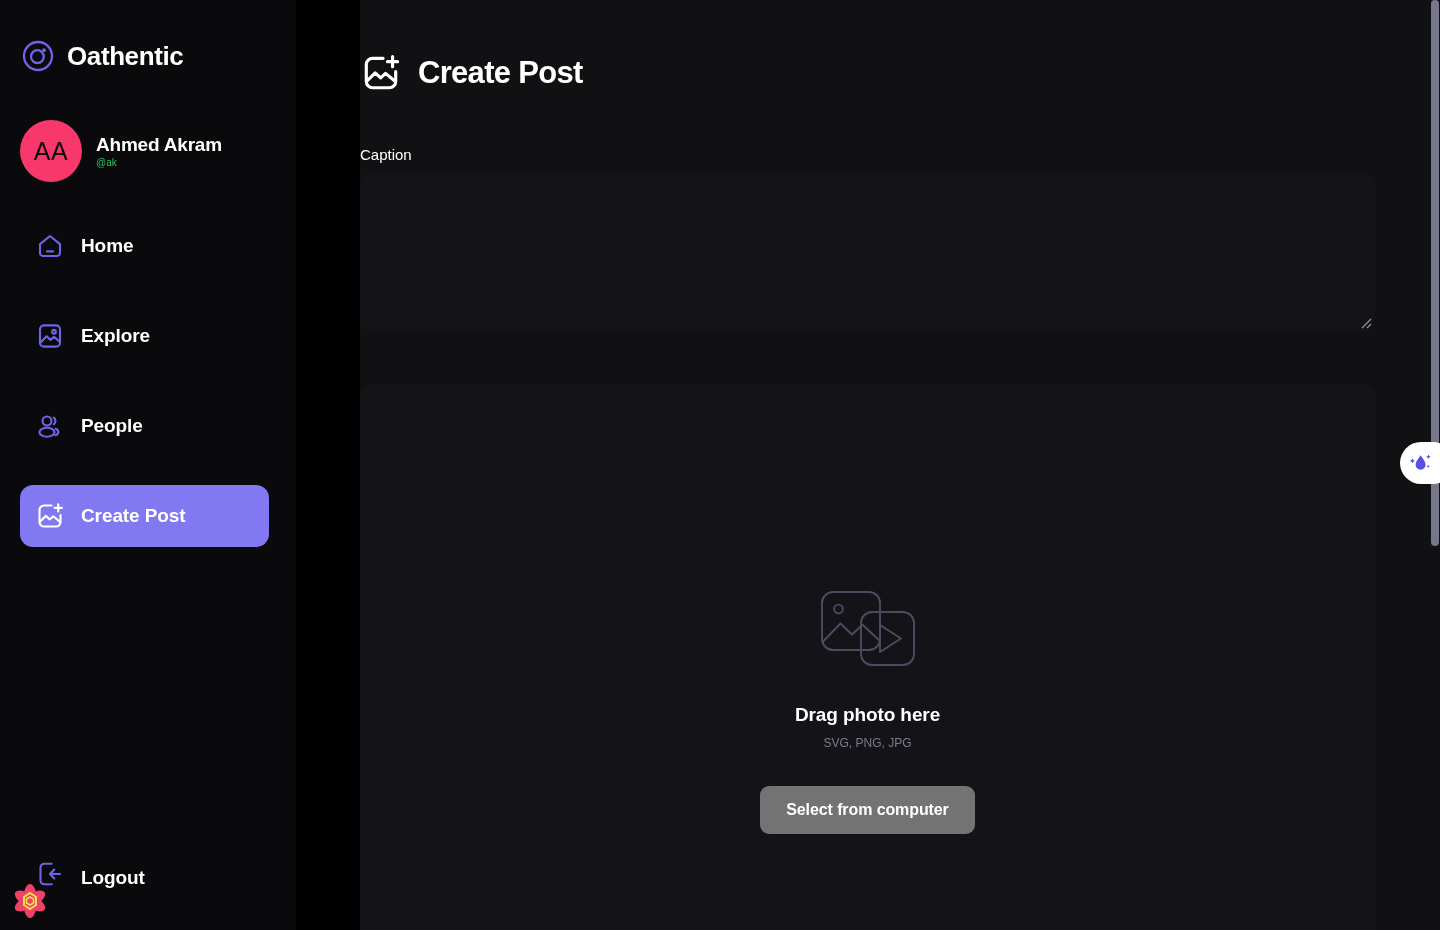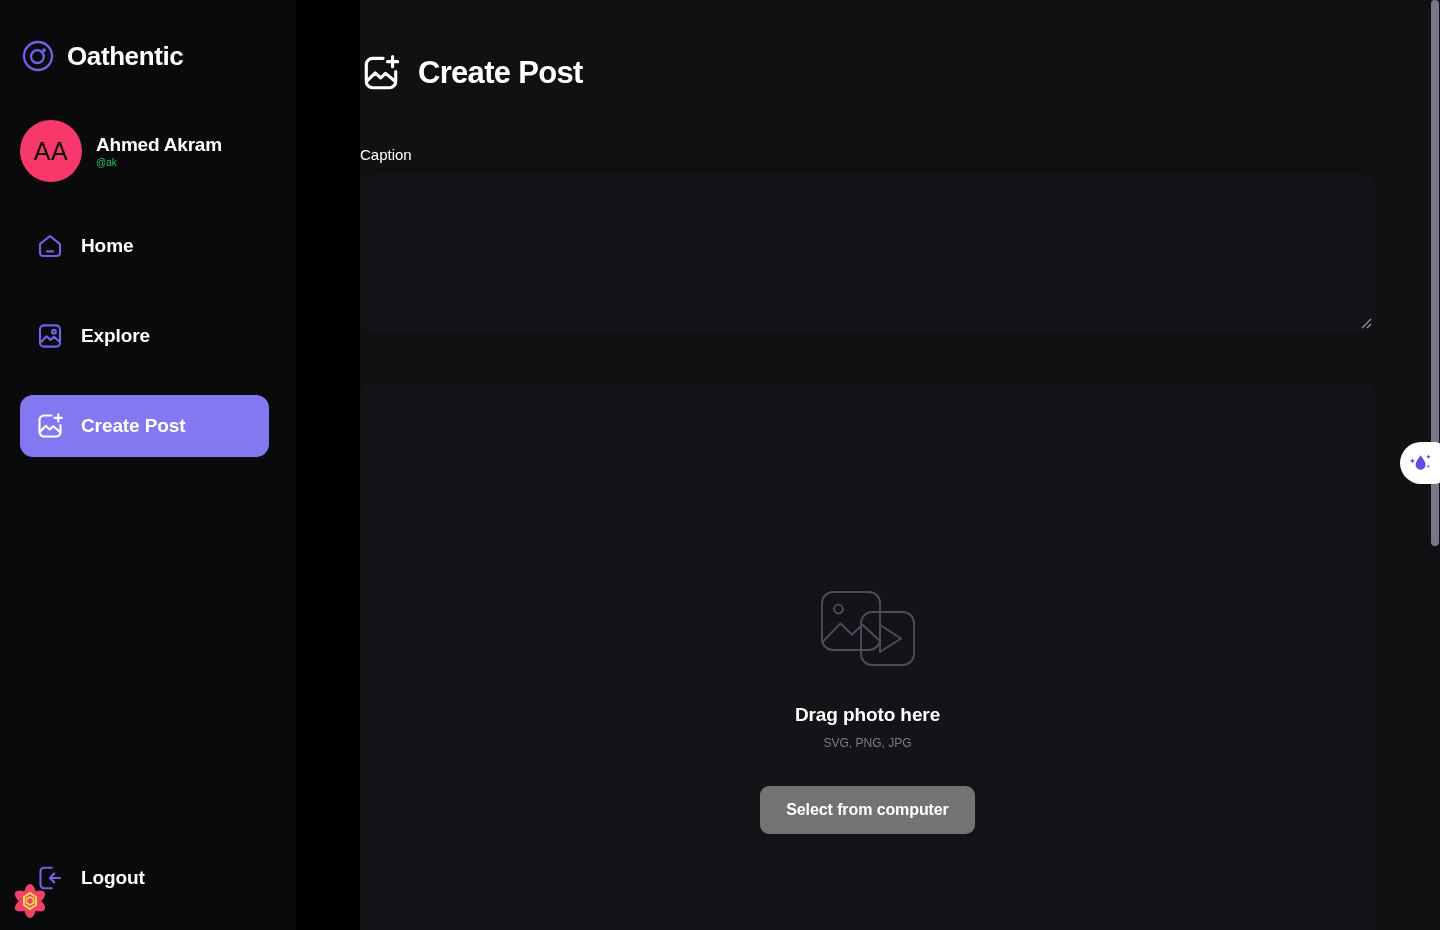--- a/index.html
+++ b/index.html
@@ -92,23 +92,23 @@
   }
   .nav-item.active .nav-icon path,
   .nav-item.active .nav-icon circle,
   .nav-item.active .nav-icon rect,
   .nav-item.active .nav-icon line { stroke: #ffffff; }
   .nav-label { font-size: 19px; font-weight: 700; letter-spacing: -0.1px; }
 
   .logout {
     position: absolute;
     left: 20px;
-    bottom: 32px;
-    display: flex;
-    align-items: center;
+    bottom: 41px;
+    display: flex;
+    align-items: flex-end;
     gap: 16px;
     padding-left: 15px;
     height: 40px;
     cursor: pointer;
     color: #ffffff;
   }
 
   .corner-badge {
     position: absolute;
     left: 5px;
@@ -294,20 +294,29 @@
 
       <div class="nav-item">
         <svg class="nav-icon" viewBox="0 0 24 24">
           <rect x="4" y="3.5" width="16" height="17" rx="3.2"></rect>
           <circle cx="15.2" cy="8.6" r="1.5"></circle>
           <path d="M4.3 17.4 L9.3 12.2 L12.4 15.1 L15.2 12.6 L19.7 16.6"></path>
         </svg>
         <span class="nav-label">Explore</span>
       </div>
 
+      <div class="nav-item">
+        <svg class="nav-icon" viewBox="0 0 24 24">
+          <circle cx="9.6" cy="8" r="3.6"></circle>
+          <ellipse cx="9.6" cy="17" rx="6" ry="3.6"></ellipse>
+          <path d="M15 5.3 a3.4 3.4 0 0 1 0 5.4"></path>
+          <path d="M16.4 14.2 a4.6 3 0 0 1 0 5.2"></path>
+        </svg>
+        <span class="nav-label">People</span>
+      </div>
 
       <div class="nav-item active">
         <svg class="nav-icon" viewBox="0 0 24 24">
           <path d="M13.2 3.6 H7.2 A3.6 3.6 0 0 0 3.6 7.2 V16.8 A3.6 3.6 0 0 0 7.2 20.4 H16.8 A3.6 3.6 0 0 0 20.4 16.8 V11.2"></path>
           <path d="M3.9 16.6 L8.7 11.9 L11.8 14.8 L14.6 12.2 L20.2 16.9"></path>
           <line x1="18.6" y1="2.6" x2="18.6" y2="8.4"></line>
           <line x1="15.7" y1="5.5" x2="21.5" y2="5.5"></line>
         </svg>
         <span class="nav-label">Create Post</span>
       </div>

